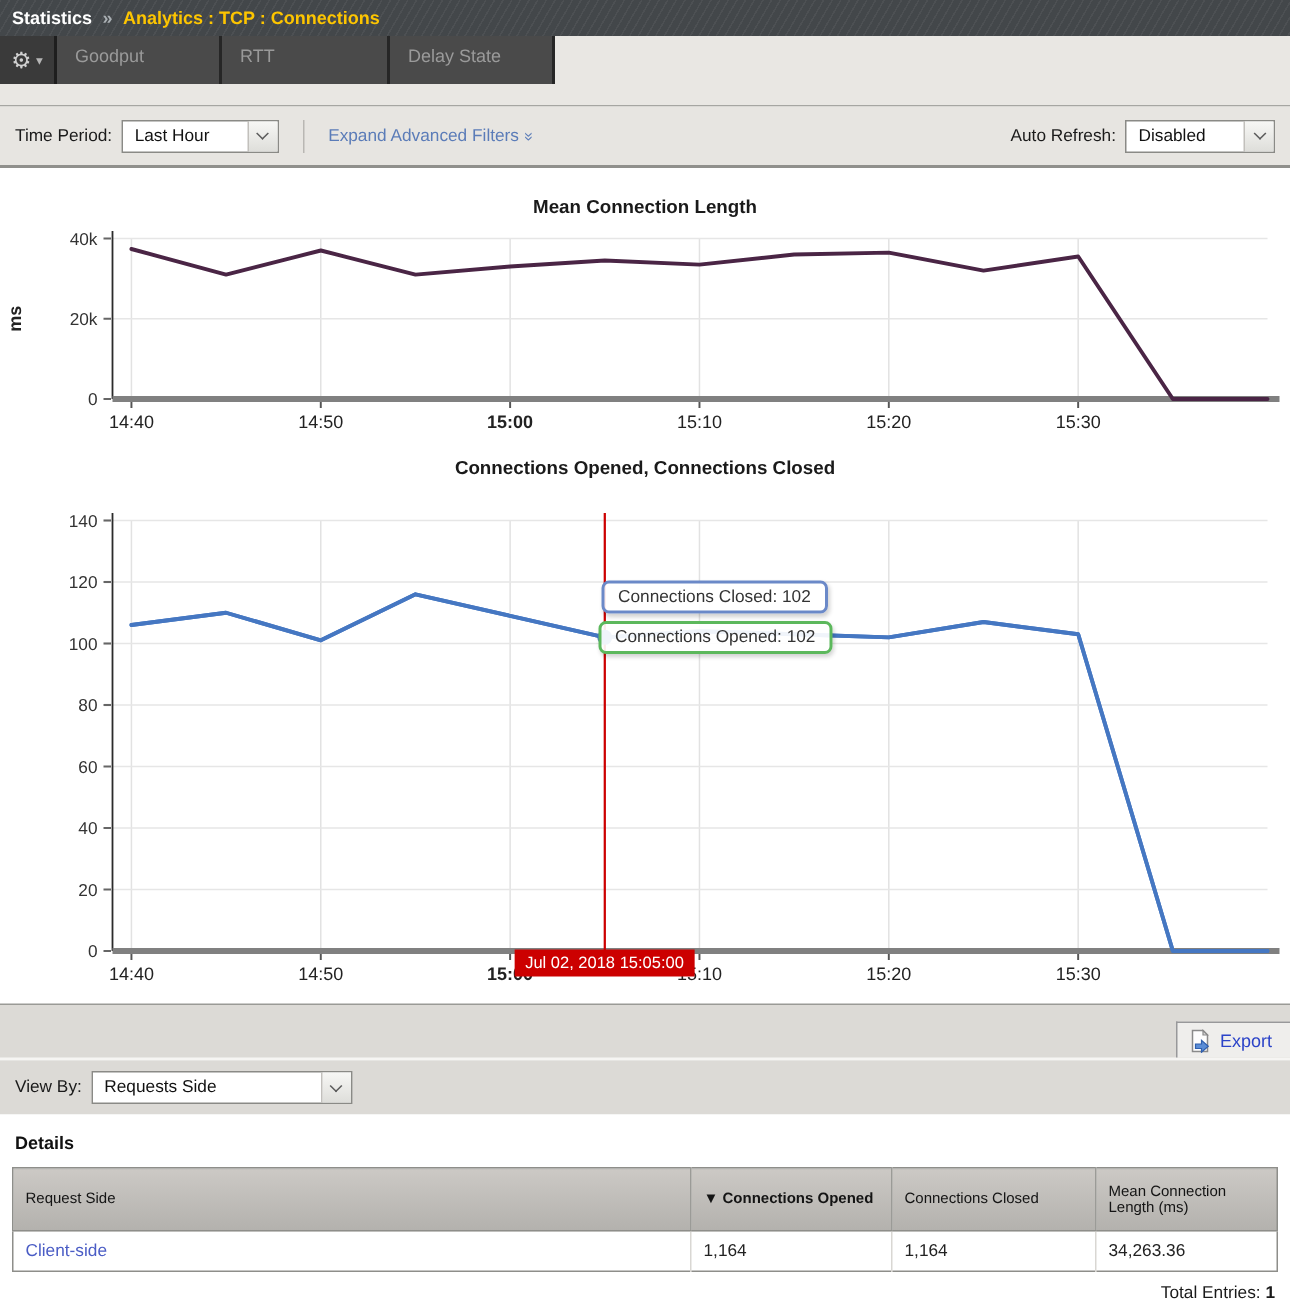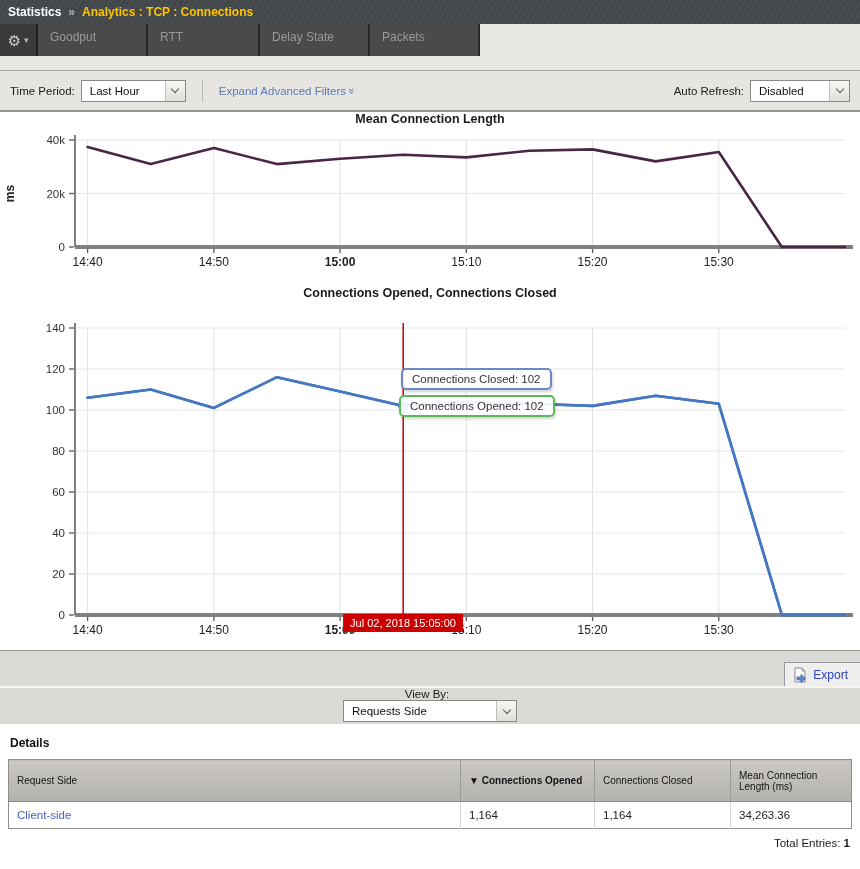--- a/index.html
+++ b/index.html
@@ -61,21 +61,21 @@
     width:20px; border-left:1px solid #c2c0bc; background:linear-gradient(#f7f7f5,#dededa);
     display:flex; align-items:center; justify-content:center;
   }
   .chev { width:6px; height:6px; border-right:1.6px solid #5a5a5a; border-bottom:1.6px solid #5a5a5a;
           transform:rotate(45deg); margin-top:-3px; }
   .sel-time .txt { width:83px; }
   .sel-refresh .txt { width:78px; }
   .sel-viewby .txt { width:152px; }
 
   
-  .chart-panel { background:#fff; border-bottom:1px solid #9a9a96; }
+  .chart-panel { background:#fff; padding-top:19px; border-bottom:1px solid #9a9a96; }
   .chart-title { text-align:center; font-weight:bold; font-size:12.5px; color:#1a1a1a; }
   .chart-title.second { margin-top:14px; }
   svg.chart { display:block; margin-top:6px; }
   .chart2-wrap { position:relative; margin-top:8px; height:342px; }
   .chart2-wrap svg { position:absolute; left:0; top:0; }
 
   .tooltip {
     position:absolute; background:rgba(255,255,255,0.92); border:2px solid #888;
     border-radius:5px; padding:3px 9px; font-size:11.5px; color:#333;
     white-space:nowrap; box-shadow:1px 2px 3px rgba(0,0,0,0.18);
@@ -91,21 +91,21 @@
   
   .export-row {
     height:37px; background:#dcdad6; border-bottom:2px solid #f6f5f3;
     display:flex; justify-content:flex-end; align-items:flex-end;
   }
   .export-btn {
     display:flex; align-items:center; gap:5px; height:24px; padding:0 12px 0 7px;
     background:#efeeec; border:1px solid #98989a; border-right:none; border-bottom:none;
     color:#2b43c8; cursor:pointer; font-size:12px;justify-content:flex-end;
   }
-  .viewby-row { height:36px; background:#dcdad6; display:flex; align-items:center; padding:0 10px;flex-direction:column; }
+  .viewby-row { height:36px; background:#dcdad6; display:flex; align-items:center; padding:0 10px; }
 
   
   .details { padding:2px 8px 0 8px; background:#fff; }
   .details-heading { font-weight:bold; font-size:12px; color:#111; margin:10px 0 9px 2px; }
   table.grid { width:100%; border-collapse:collapse; table-layout:fixed; border:1px solid #8e8e8a; }
   table.grid th {
     height:42px; background:linear-gradient(#ccc9c5,#b3b1ad);
     border-right:1px solid #9b9b97; border-bottom:1px solid #8e8e8a;
     font-weight:normal; text-align:left; padding:4px 8px; color:#141414; vertical-align:middle;
     font-size:10px;
@@ -137,23 +137,20 @@
     <span class="gear-caret">▾</span>
   </div>
   <div class="tab">
       <span>Goodput</span>
     </div>
   <div class="tab first">
       <span>RTT</span>
     </div>
   <div class="tab">
       <span>Delay State</span>
-    </div>
-  <div class="tab">
-      <span>Packets</span>
     </div>
   <div class="filler"></div>
 </div>
 
 <div class="band"></div>
 
 <div class="filter-bar">
   <span class="flabel">Time Period:</span>
   <span class="sel sel-time">
     <span class="txt">Last Hour</span>

